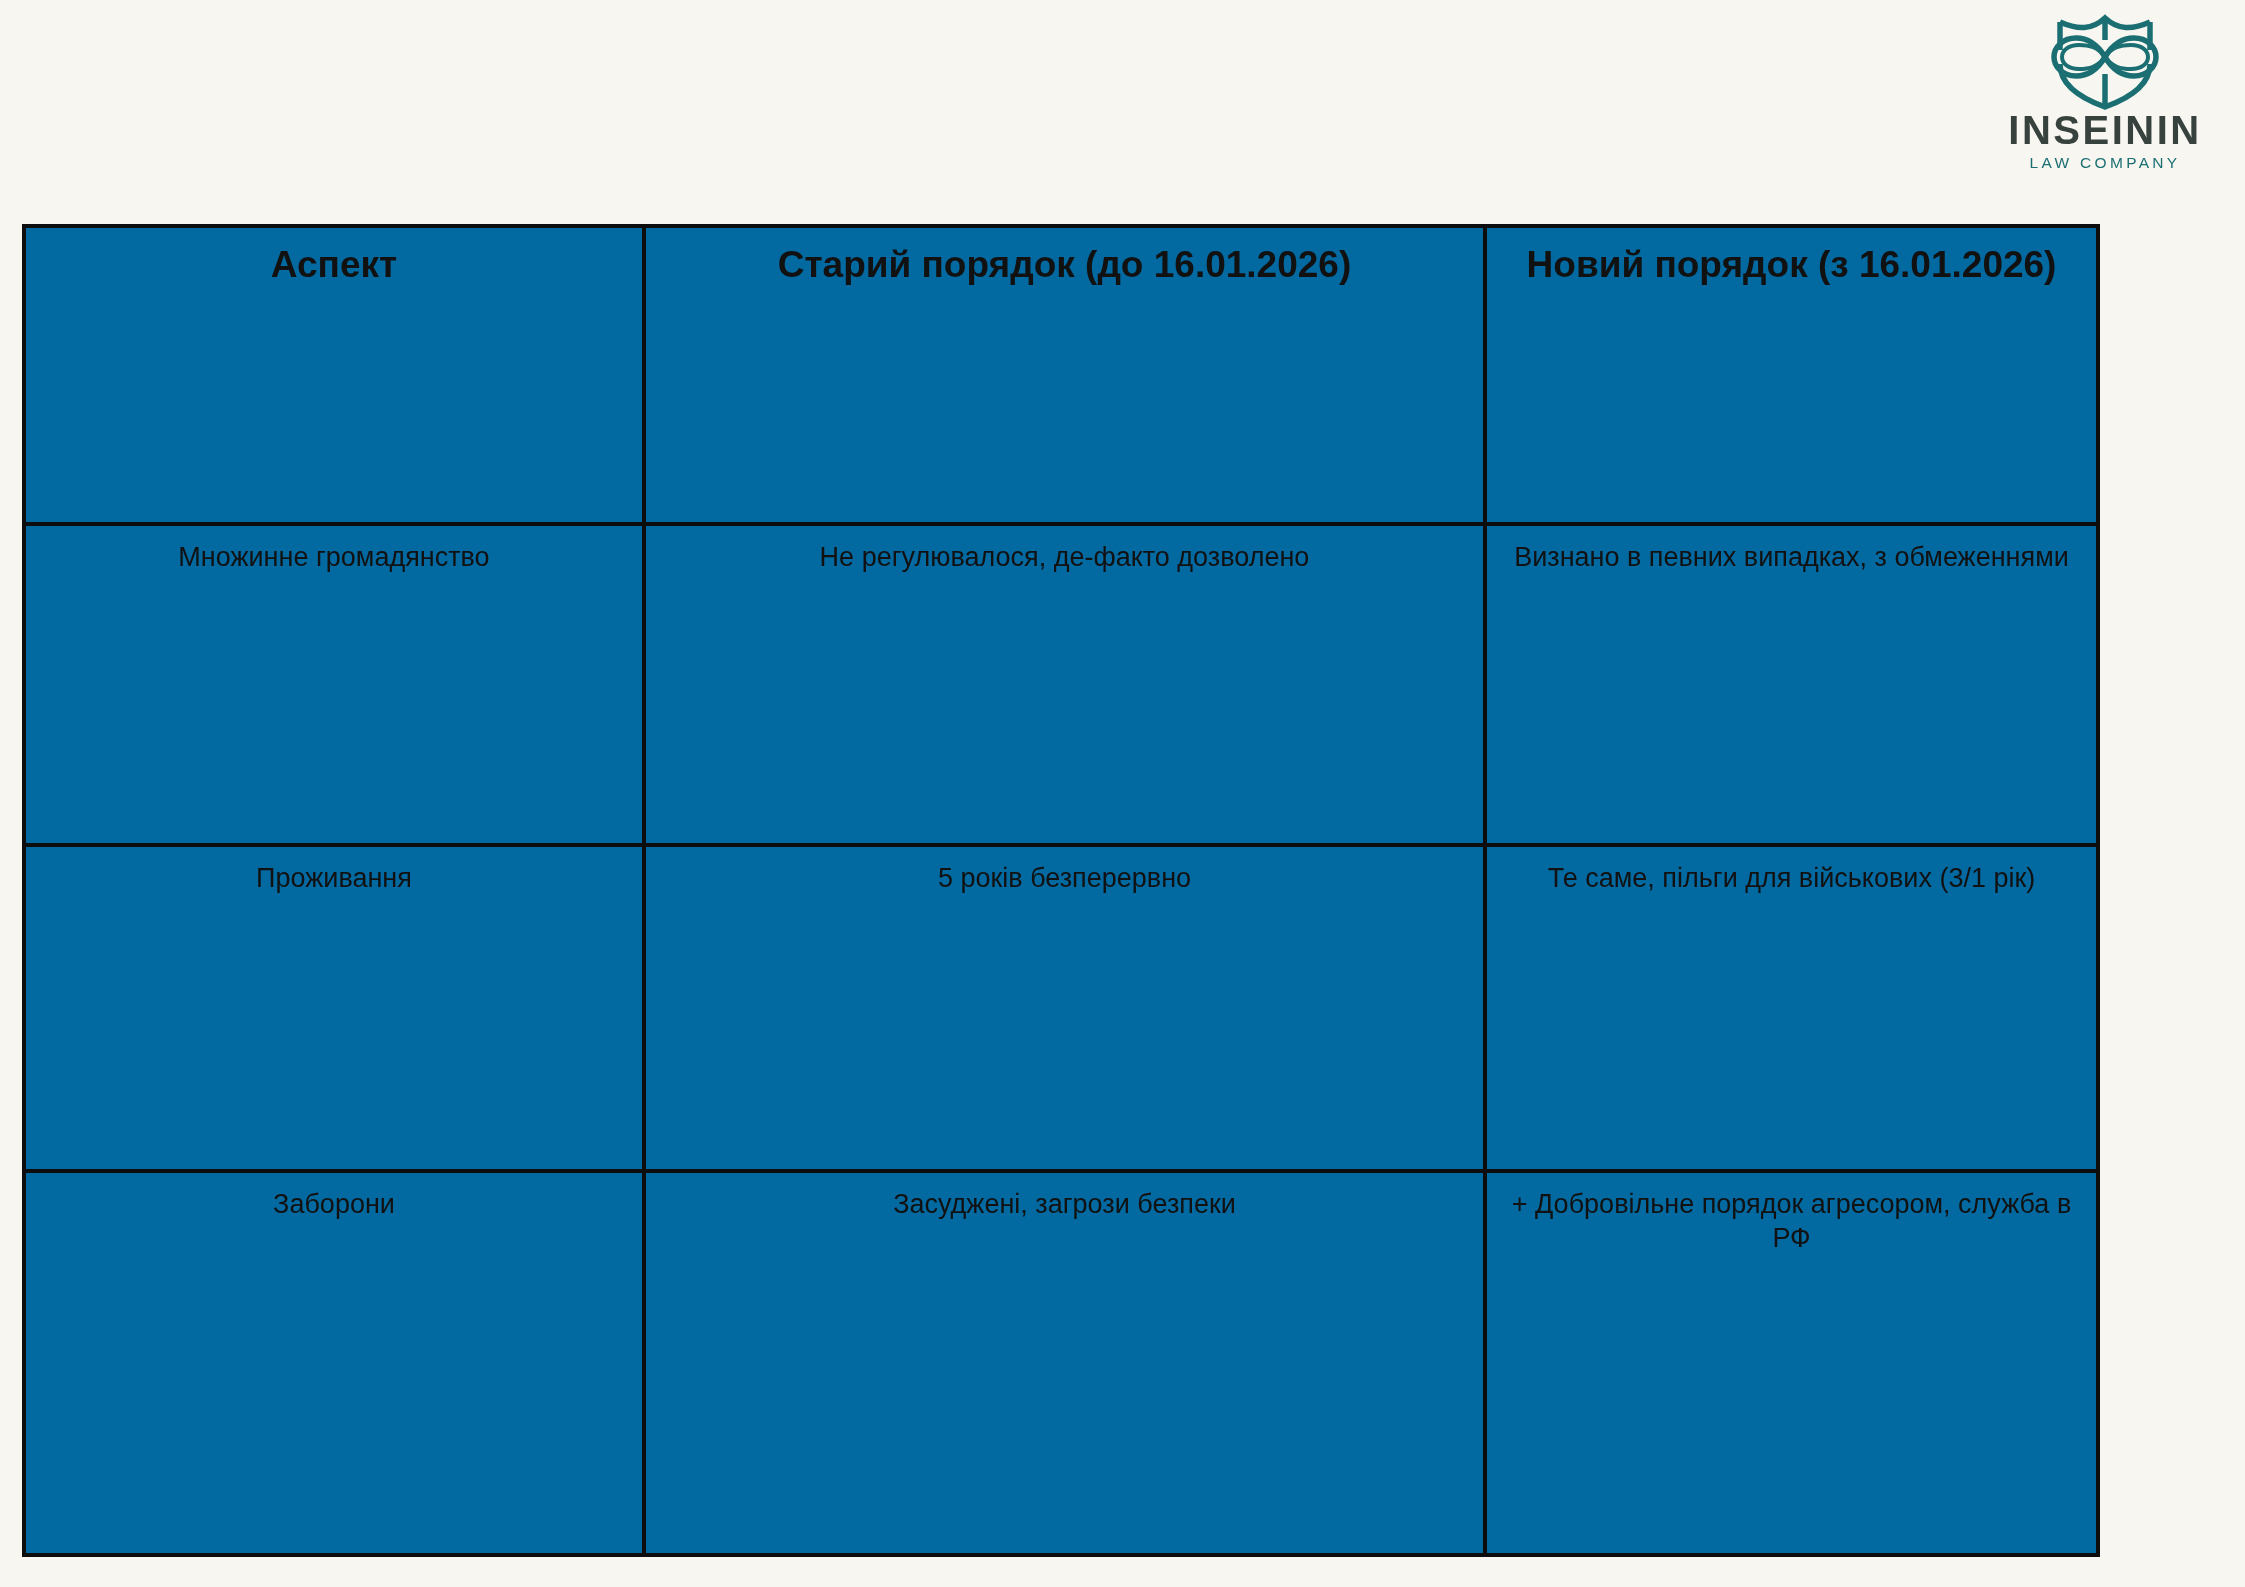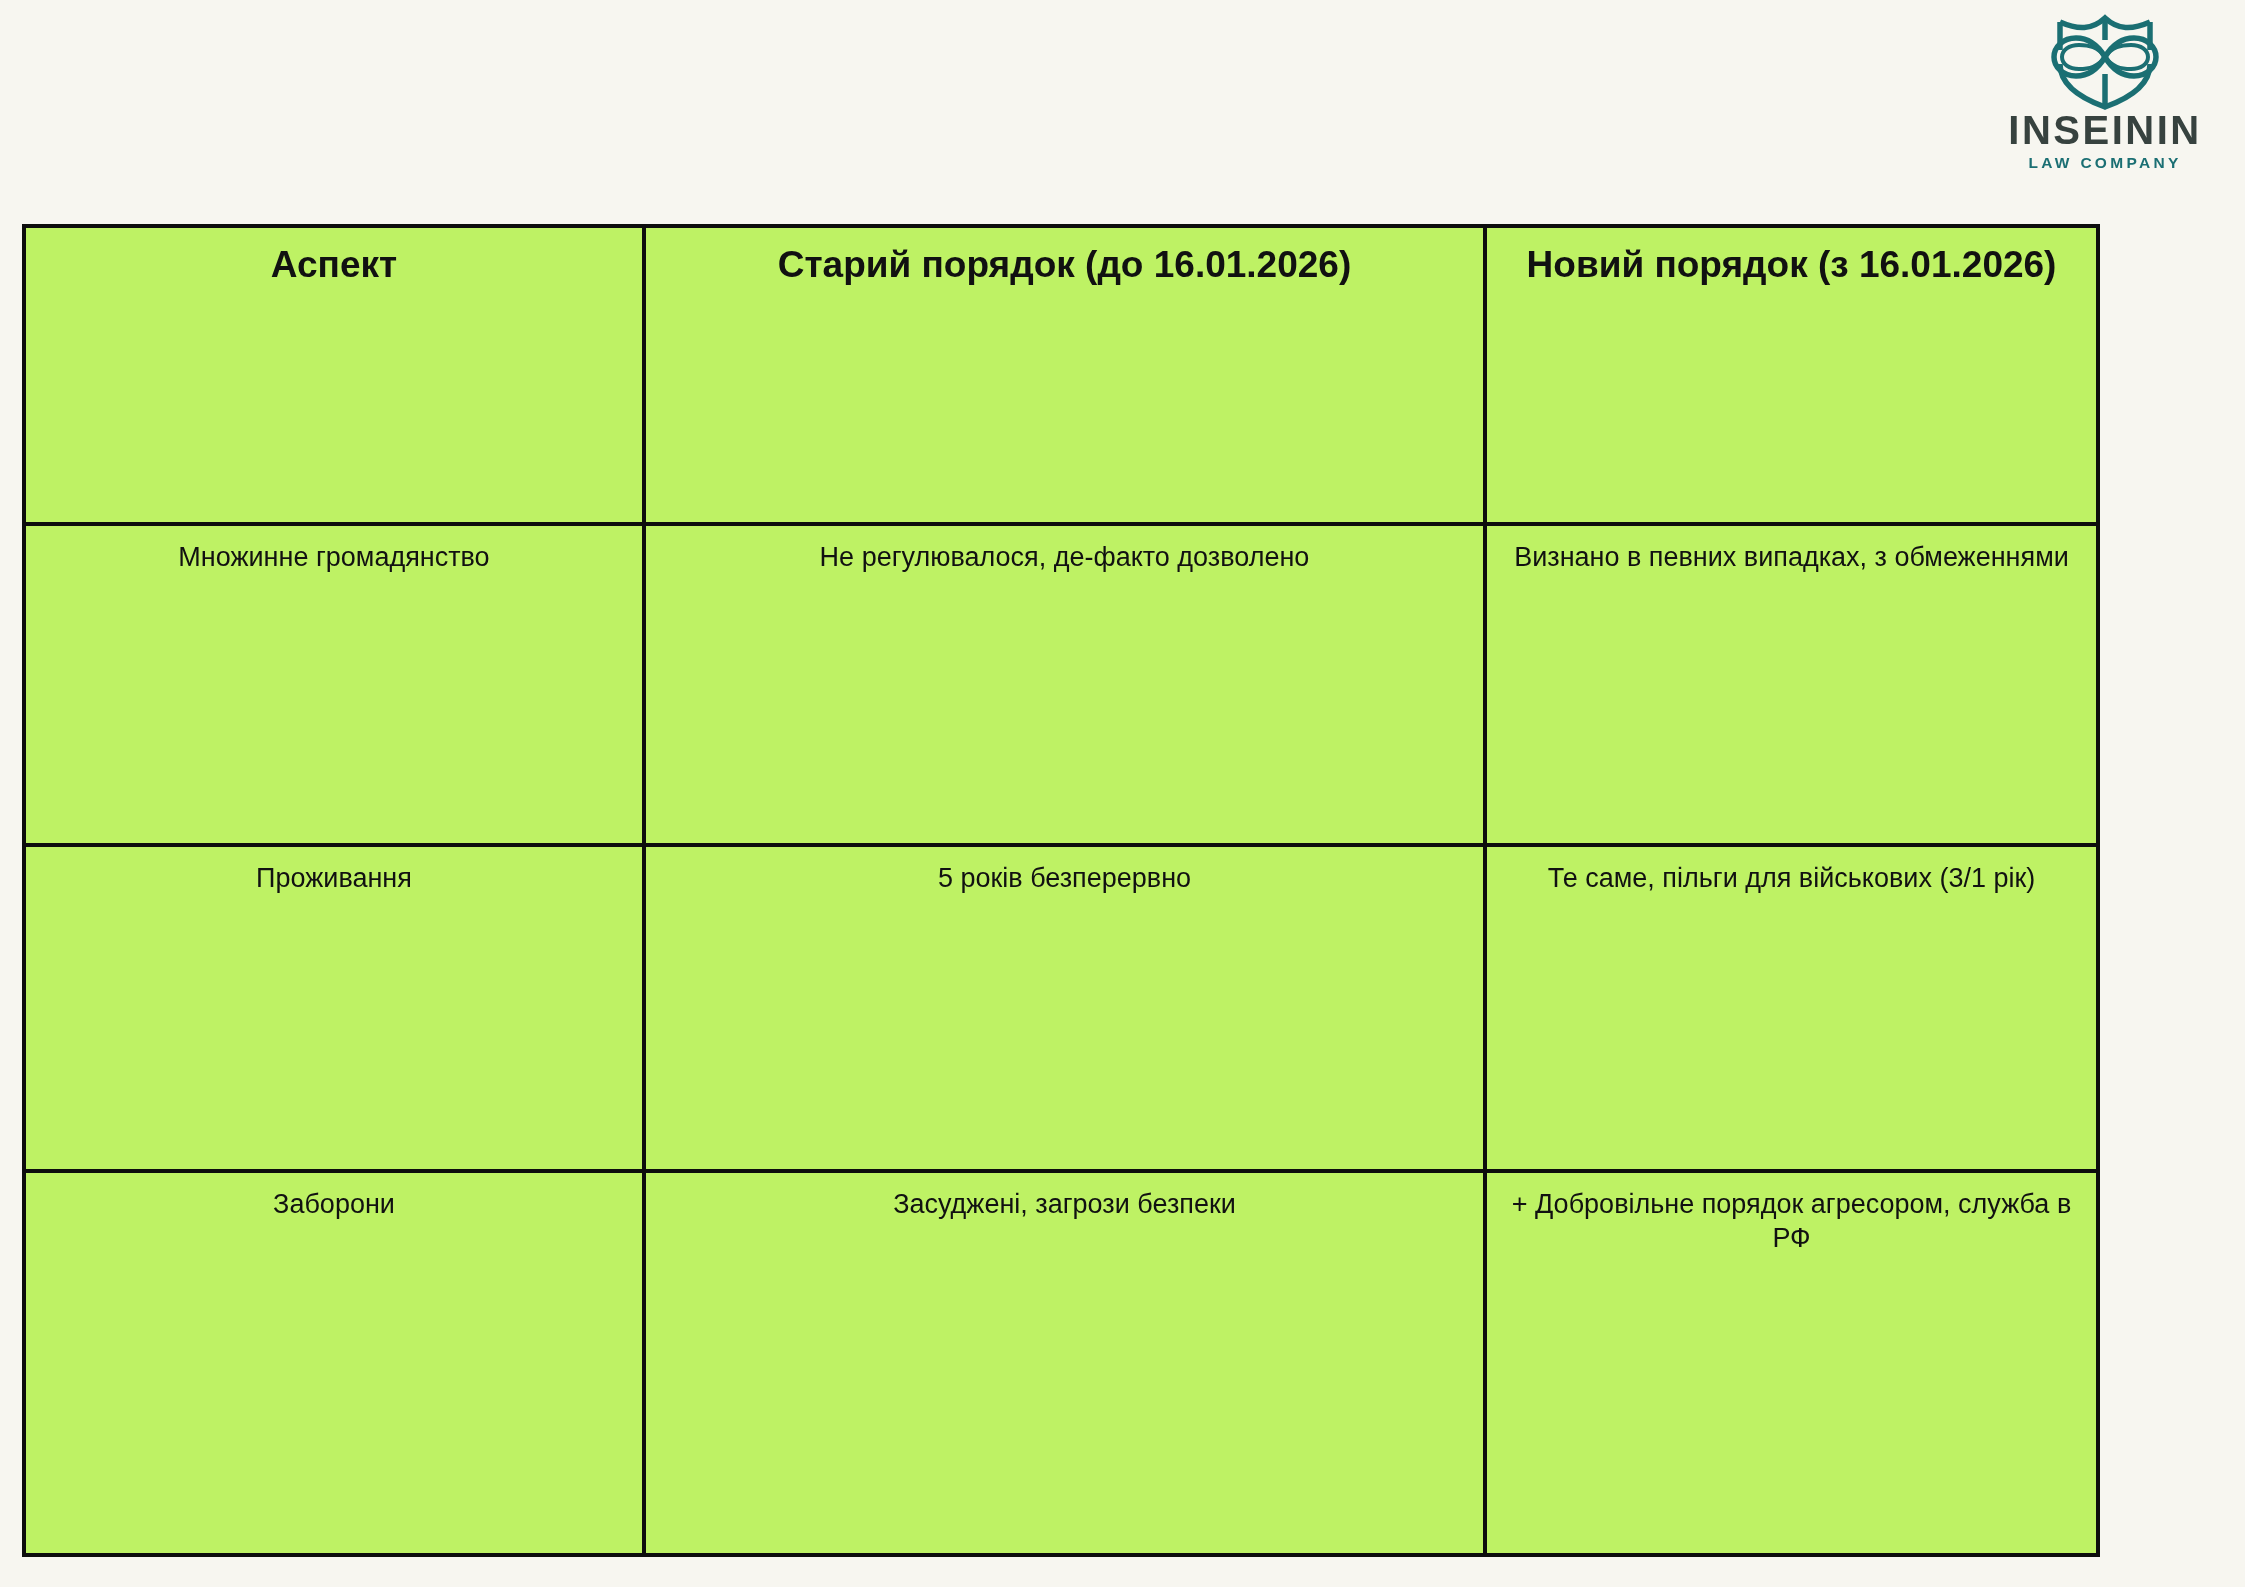--- a/index.html
+++ b/index.html
@@ -35,42 +35,42 @@
   #brand-wordmark {
     font-size: 40px;
     font-weight: bold;
     letter-spacing: 2.5px;
     color: #37423f;
     line-height: 1;
     white-space: nowrap;
   }
   #brand-tagline {
     font-size: 15.5px;
-    font-weight: bold;
+    font-weight: normal;
     letter-spacing: 3.3px;
     color: #1b6f73;
     line-height: 1;
     margin-top: 5px;
     white-space: nowrap;
   }
 
   
   #comparison-table {
     position: absolute;
     left: 22px;
     top: 224px;
     width: 2074px;
     height: 1333px;
     border-collapse: collapse;
     table-layout: fixed;
     background: #f9f8f3;
   }
   #comparison-table td {
     border: 4px solid #0d0d0d;
-    background: #bef264;
+    background: #0369a1;
     color: #111111;
     vertical-align: top;
     padding: 14px 18px 0 18px;
     text-align: center;
     box-sizing: border-box;
   }
   #comparison-table col.c1 { width: 620px; }
   #comparison-table col.c2 { width: 841px; }
   #comparison-table col.c3 { width: 613px; }
 

